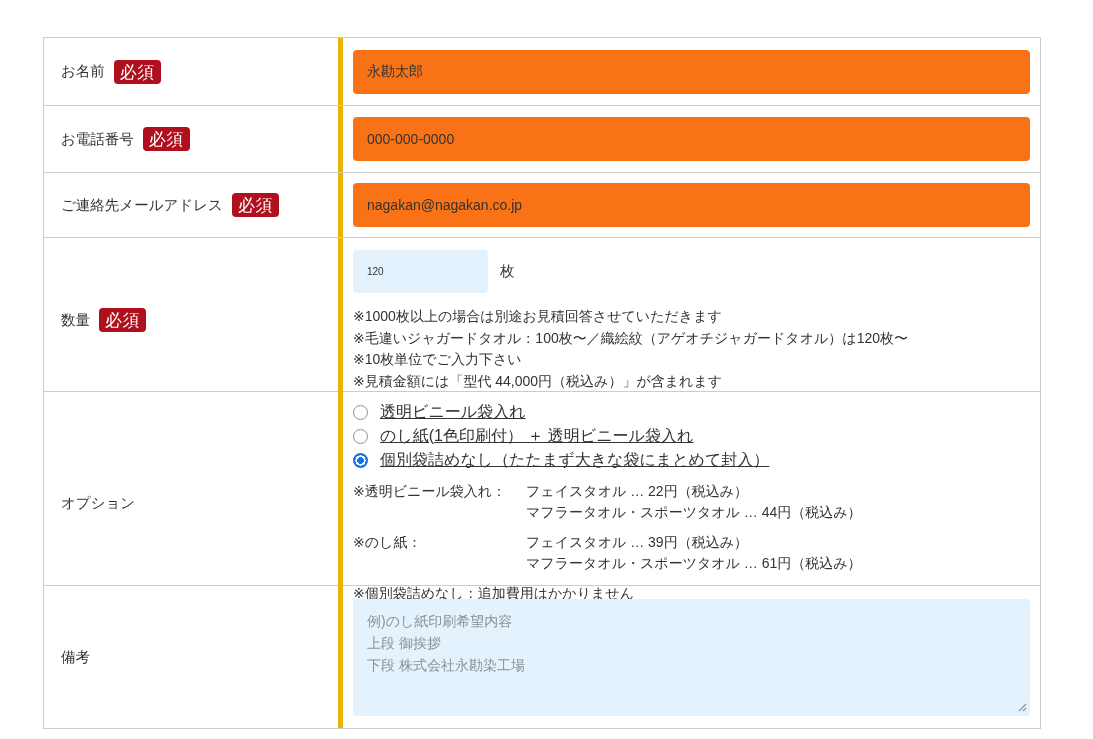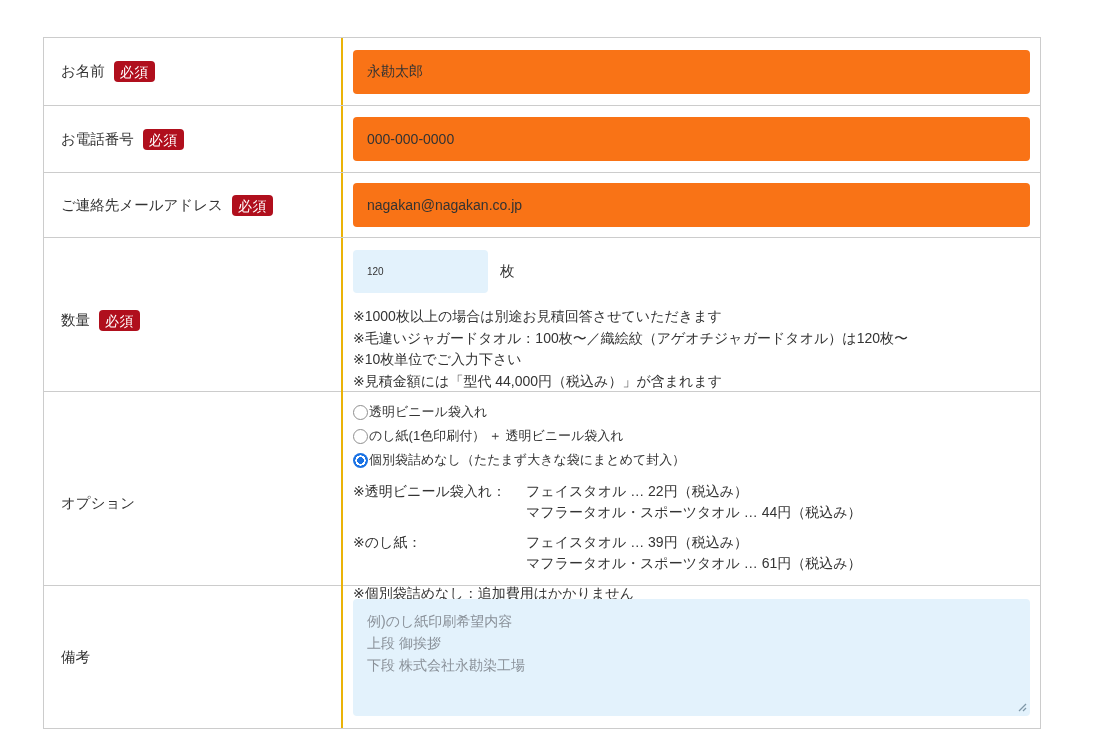--- a/index.html
+++ b/index.html
@@ -1,45 +1,45 @@
 <!DOCTYPE html>
 <html><head>
 <meta charset="utf-8">
 <style>
   * { margin:0; padding:0; box-sizing:border-box; }
   html,body { width:1093px; height:739px; background:#fff; overflow:hidden;
     font-family:"Liberation Sans","DejaVu Sans",sans-serif; color:#333; }
   .form-table { position:absolute; left:43px; top:37px; width:998px; border:1px solid #ccc; background:#fff; }
   .row { display:grid; grid-template-columns:299px 1fr; }
   .row + .row { border-top:1px solid #ccc; }
-  .cell-label { border-right:2px solid #eab308; display:flex; align-items:center; padding-left:17px;
+  .cell-label { border-right:5px solid #eab308; display:flex; align-items:center; padding-left:17px;
     font-size:14.5px; }
   .cell-value { padding:10px; display:flex; flex-direction:column; justify-content:center; }
   .r-name, .r-phone { height:67px; }
   .r-email { height:65px; }
   .r-qty { height:154px; }
   .r-opt { height:194px; }
   .r-memo { height:143px; }
-  .badge { display:inline-block; margin-left:9px; background:#b00f1d; color:#fff; font-size:14px;
+  .badge { display:inline-block; margin-left:9px; background:#b00f1d; color:#fff; font-size:17px;
     line-height:1; padding:4px 6px 3px; border-radius:4px; letter-spacing:0.5px; }
   .text-input { width:100%; height:44px; background:#f97316; border:none; border-radius:4px;
     padding:0 14px; font-size:14px; color:#333; font-family:inherit; outline:none; }
   .qty-cell { justify-content:flex-start; padding-top:12px; }
   .qty-line { display:flex; align-items:center; }
   .qty-input { width:135px; height:43px; background:#e3f2fc; border:none; border-radius:4px;
     padding:0 14px; font-size:10px; color:#333; font-family:inherit; outline:none; }
   .qty-unit { margin-left:12px; font-size:14.5px; }
   .notes { margin-top:13px; font-size:14px; line-height:21.5px; }
   .opt-cell { justify-content:flex-start; padding-top:8px; }
   .radio-row { display:flex; align-items:center; height:24px; cursor:default; }
   .radio-circle { width:15px; height:15px; border-radius:50%; border:1.5px solid #8f8f8f;
     background:#fff; flex:0 0 15px; }
   .radio-row.selected .radio-circle { border:none;
     background:radial-gradient(circle at center,#1a72e4 0 3.4px,#ffffff 3.6px 5px,#1a72e4 5.2px 7.5px); }
-  .radio-label { margin-left:1px; font-size:13px; }
+  .radio-label { margin-left:12px; font-size:16px;text-decoration:underline; }
   .opt-notes { margin-top:9px; font-size:14px; line-height:21px; }
   .opt-note-group { display:grid; grid-template-columns:173px 1fr; margin-bottom:9px; }
   .opt-note-lines div { white-space:nowrap; }
   .opt-note-single { margin-top:8px; font-size:14px; }
   .memo-wrap { position:relative; width:100%; }
   .memo-area { width:100%; height:117px; background:#e3f2fc; border:none; border-radius:4px;
     padding:11px 14px; font-size:14px; line-height:22px; color:#333; font-family:inherit;
     resize:none; outline:none; display:block; }
   .memo-area::placeholder { color:#8a9199; opacity:1; }
   .resize-handle { position:absolute; right:3px; bottom:4px; }

